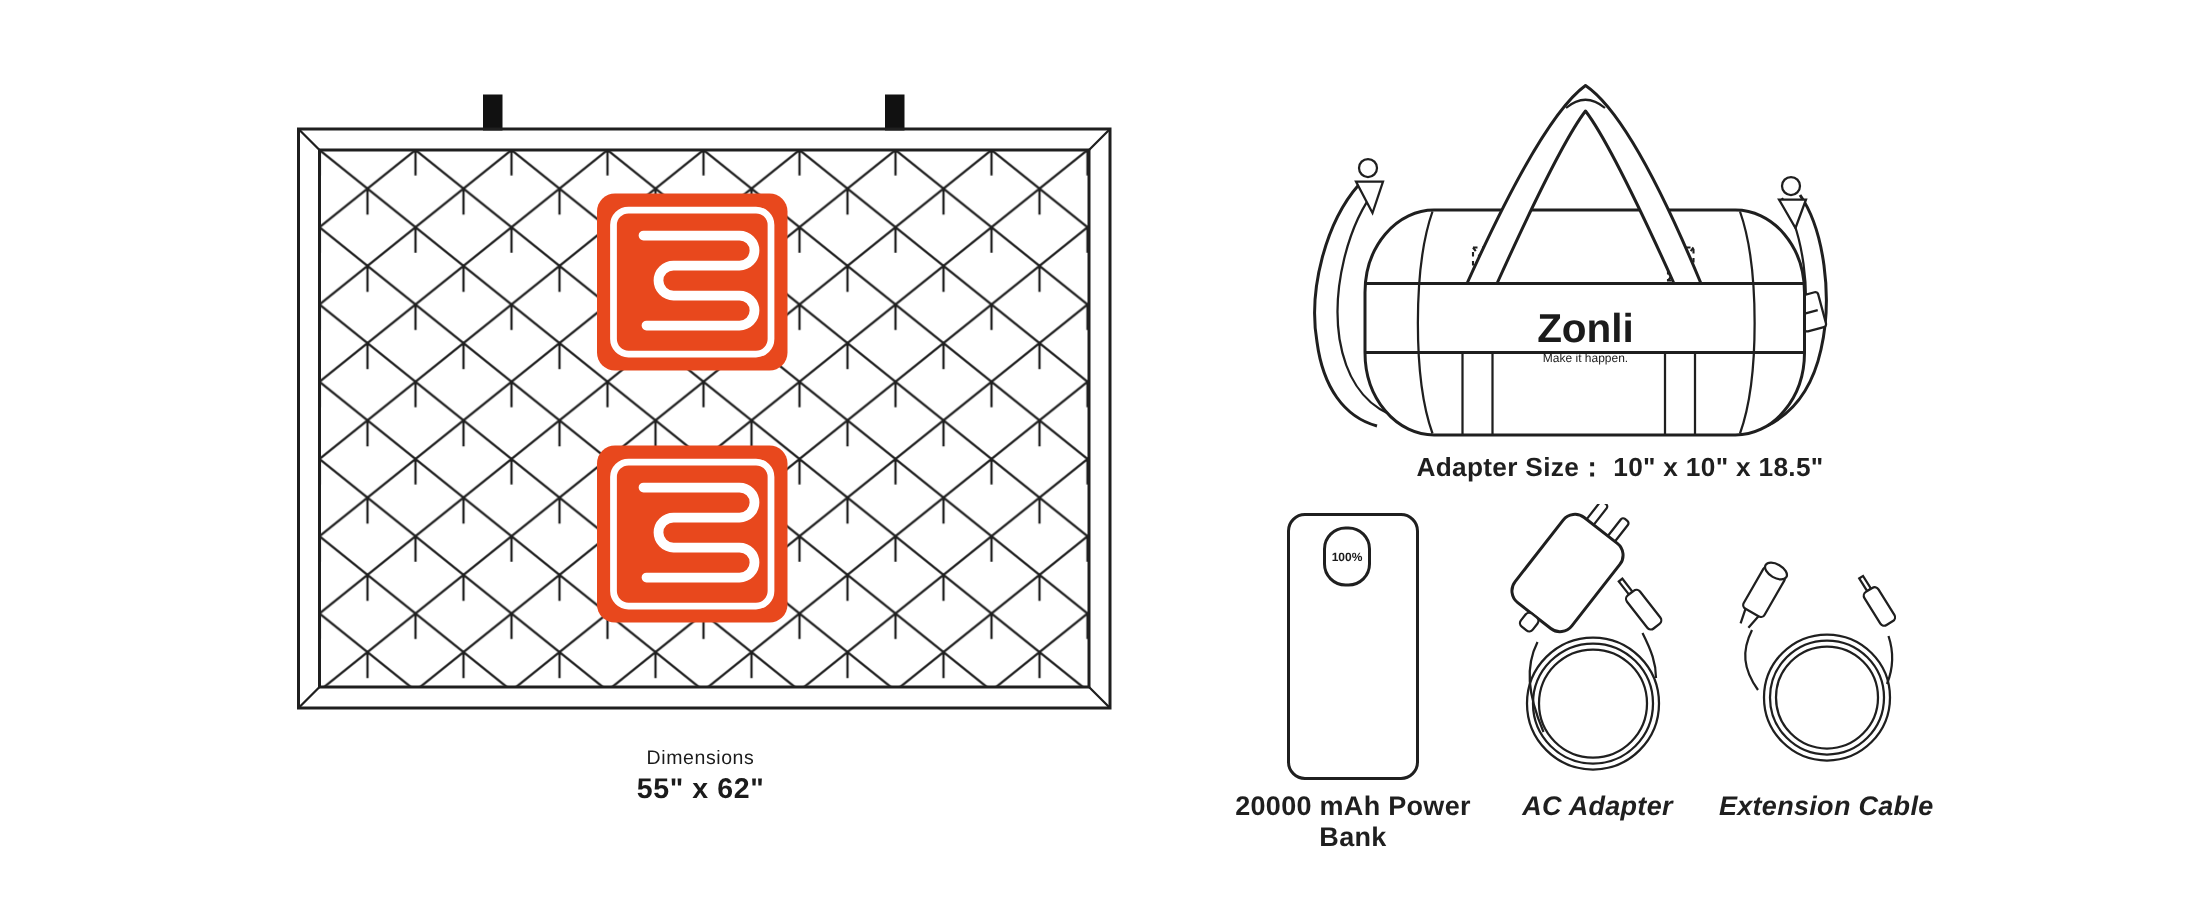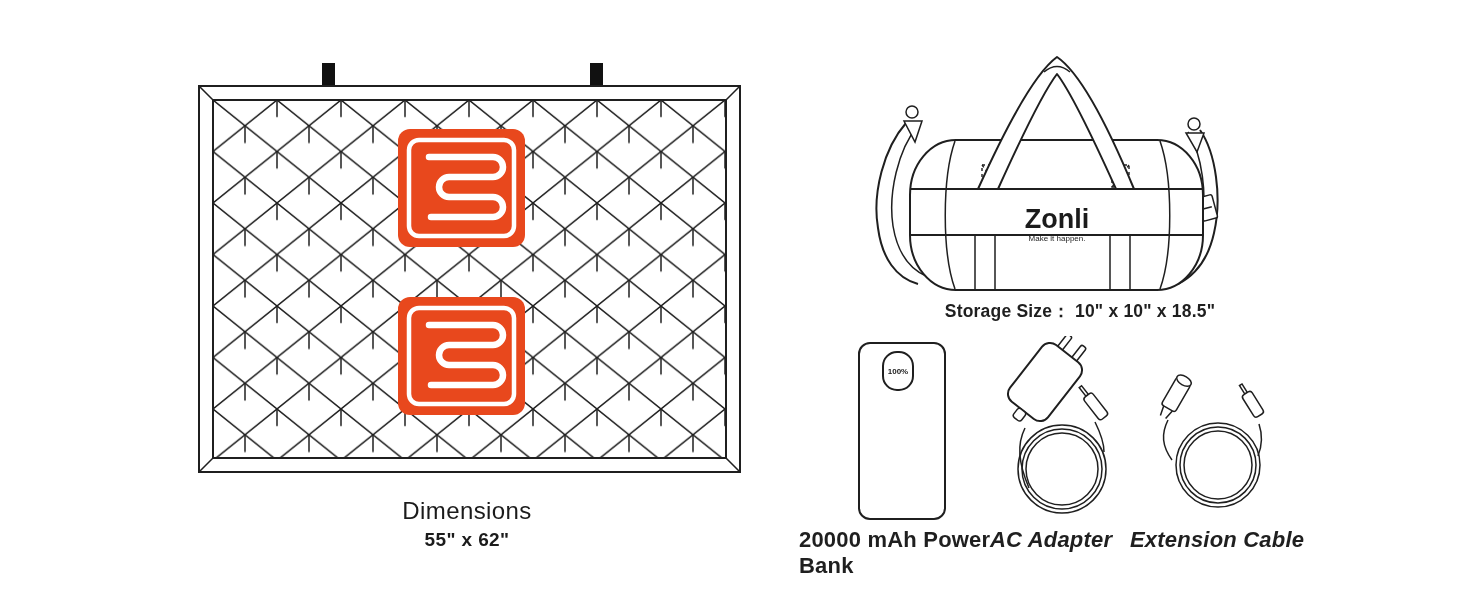--- a/index.html
+++ b/index.html
@@ -9,24 +9,24 @@
     font-family:"Liberation Sans", sans-serif;color:#1F1F1F;
   }
   .abs{position:absolute;}
   svg{display:block;}
   .ln{stroke:var(--line);fill:none;stroke-width:2;}
   .ln-thin{stroke:var(--line);fill:none;stroke-width:1.5;}
   .white-fill{fill:#ffffff;}
   .accent-fill{fill:var(--accent);}
   .dash{stroke:var(--line);fill:none;stroke-width:1.4;stroke-dasharray:3 3;}
   .caption{ text-align:center; color:#1b1b1b; }
-  .caption .t1{font-size:24px;font-weight:500;letter-spacing:.4px;}
+  .caption .t1{font-size:13px;font-weight:500;letter-spacing:.4px;}
   .caption .t2{font-size:19px;font-weight:700;margin-top:4px;letter-spacing:.4px;}
   .storage-line{font-size:17.5px;font-weight:700;text-align:center;letter-spacing:.2px;}
-  .item-label{font-size:22px;font-weight:700;letter-spacing:.2px;}
+  .item-label{font-size:18px;font-weight:700;text-align:center;letter-spacing:.2px;}
   .logo-text{font-family:"Liberation Sans",sans-serif;font-weight:700;}
 </style>
 </head>
 <body>
 
 <div class="abs" style="left:0;top:0;width:1464px;height:600px;">
 
   <svg class="abs" style="left:197px;top:60px;" width="546" height="415" viewBox="0 0 546 415">
     <defs>
       <pattern id="quilt" patternUnits="userSpaceOnUse" x="16" y="40" width="64" height="51.5">
@@ -92,21 +92,21 @@
     <path d="M118,141 Q168,30 197,9 Q228,30 274,141 L256,141 Q214,48 197,26 Q180,48 138,141 Z" class="white-fill ln" stroke-linejoin="round"></path>
     <path d="M184,24 Q197,13 210,24" class="ln-thin"></path>
 
     <g>
       <text x="197" y="180" text-anchor="middle" class="logo-text" font-size="27" fill="#1b1b1b">Zonli</text>
       <text x="197" y="193" text-anchor="middle" font-size="8" fill="#1b1b1b">Make it happen.</text>
     </g>
   </svg>
 
   <div class="abs storage-line" style="left:880px;top:299px;width:400px;">
-    <span>Storage Size：</span>
+    <span>Adapter Size：</span>
     <span>10" x 10" x 18.5"</span>
   </div>
 
   <svg class="abs" style="left:856px;top:340px;" width="92" height="182" viewBox="0 0 92 182">
     <rect x="3" y="3" width="86" height="176" rx="11" class="white-fill ln" stroke-width="2.2"></rect>
     <rect x="27" y="12" width="30" height="38" rx="14" class="ln" stroke-width="2"></rect>
     <text x="42" y="34" text-anchor="middle" font-size="8" font-weight="700" fill="#1b1b1b">100%</text>
   </svg>
   <div class="abs item-label" style="left:799px;top:527px;width:206px;">20000 mAh Power Bank</div>
 

